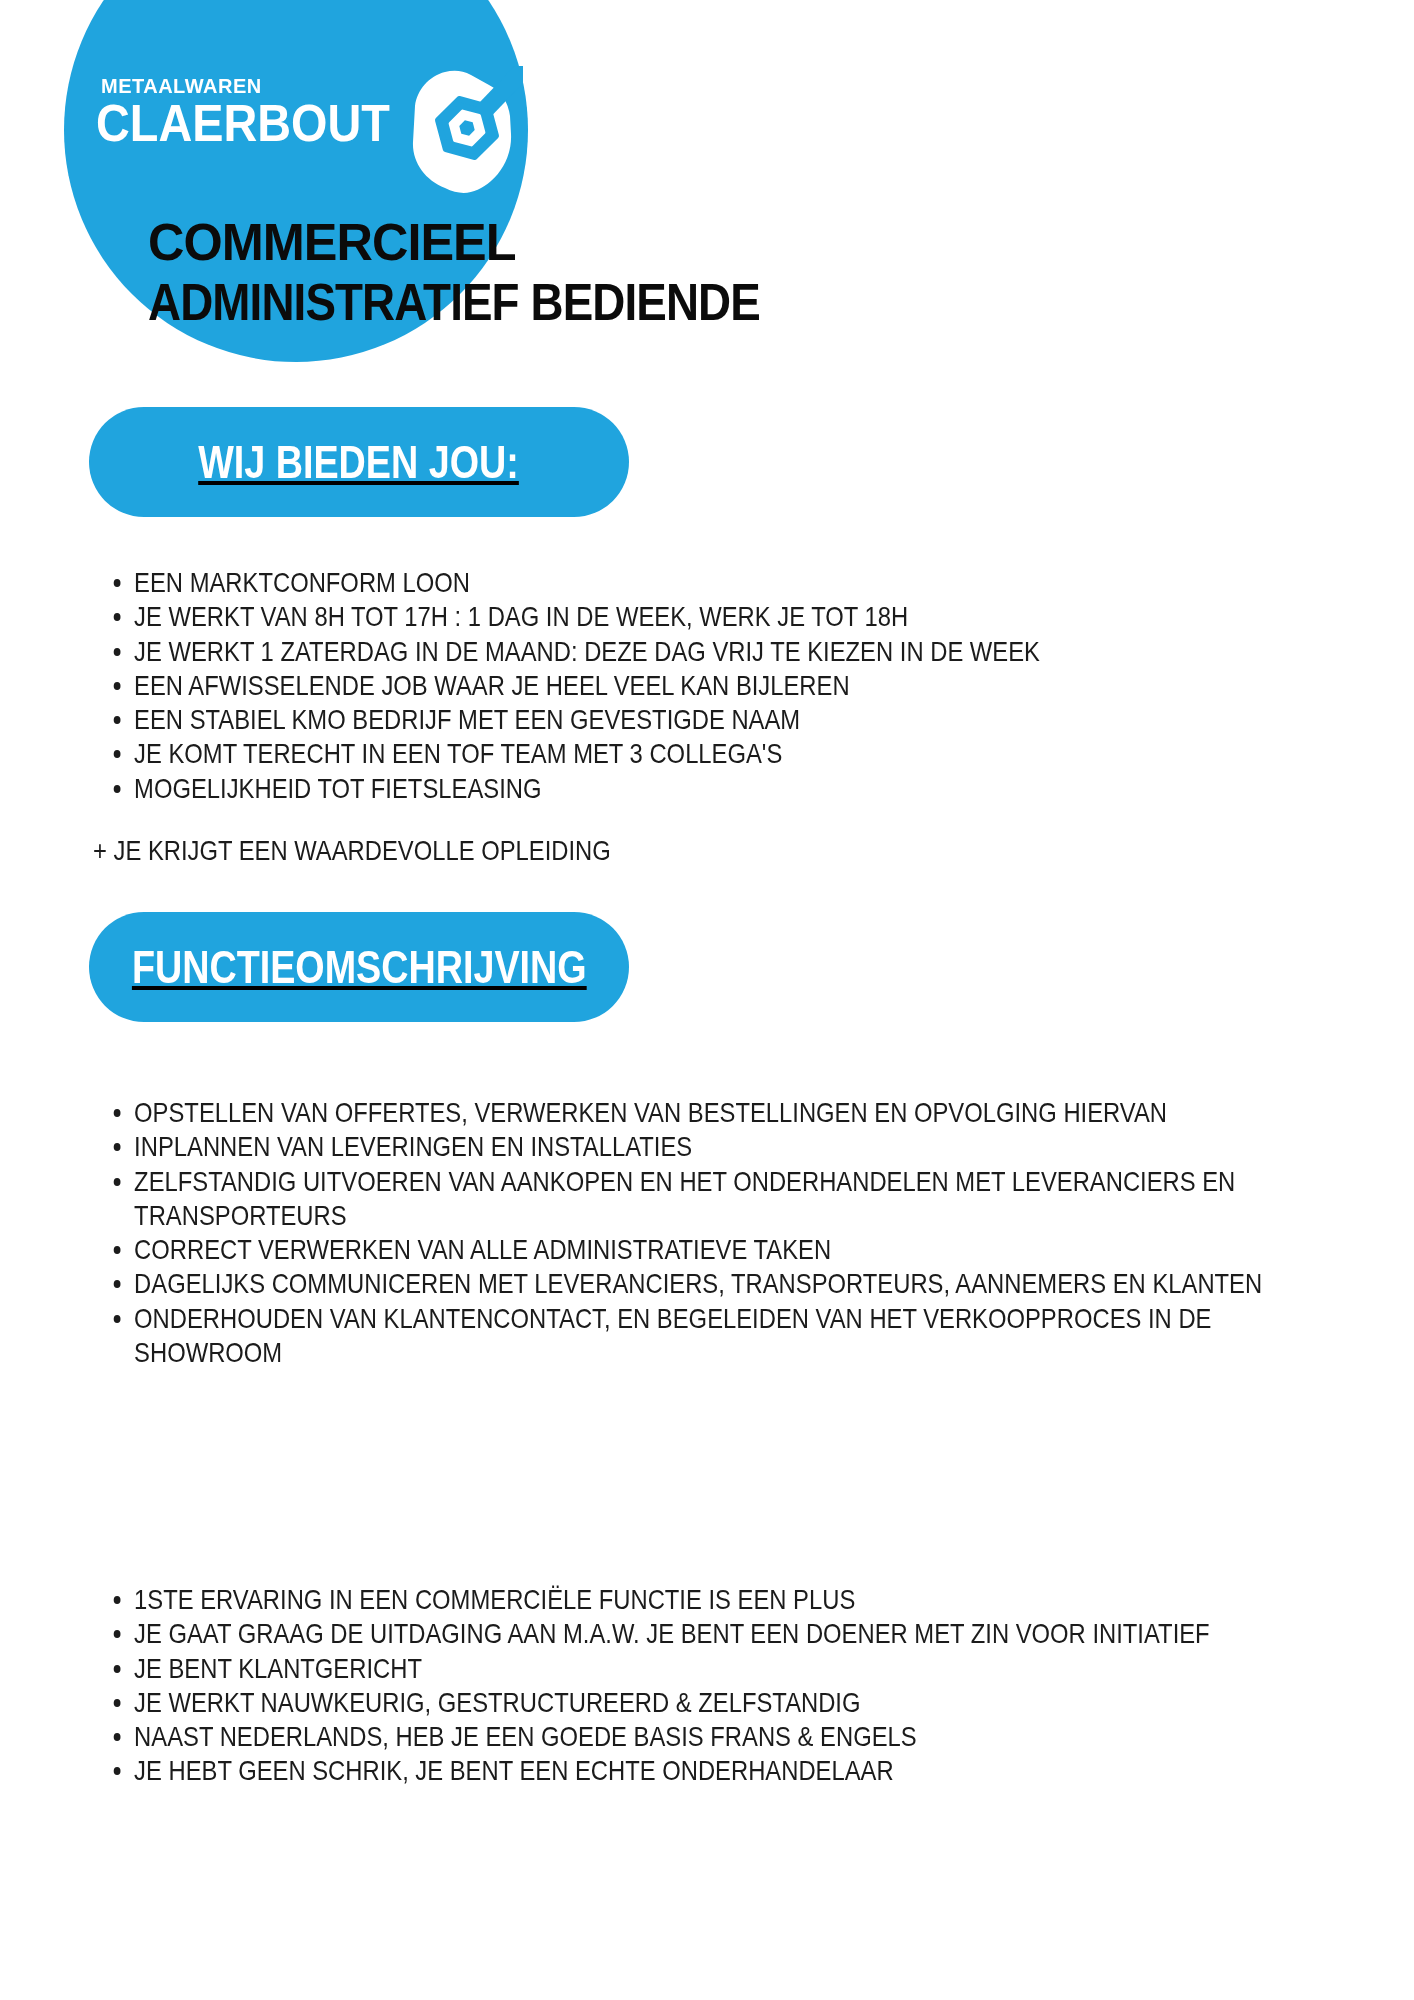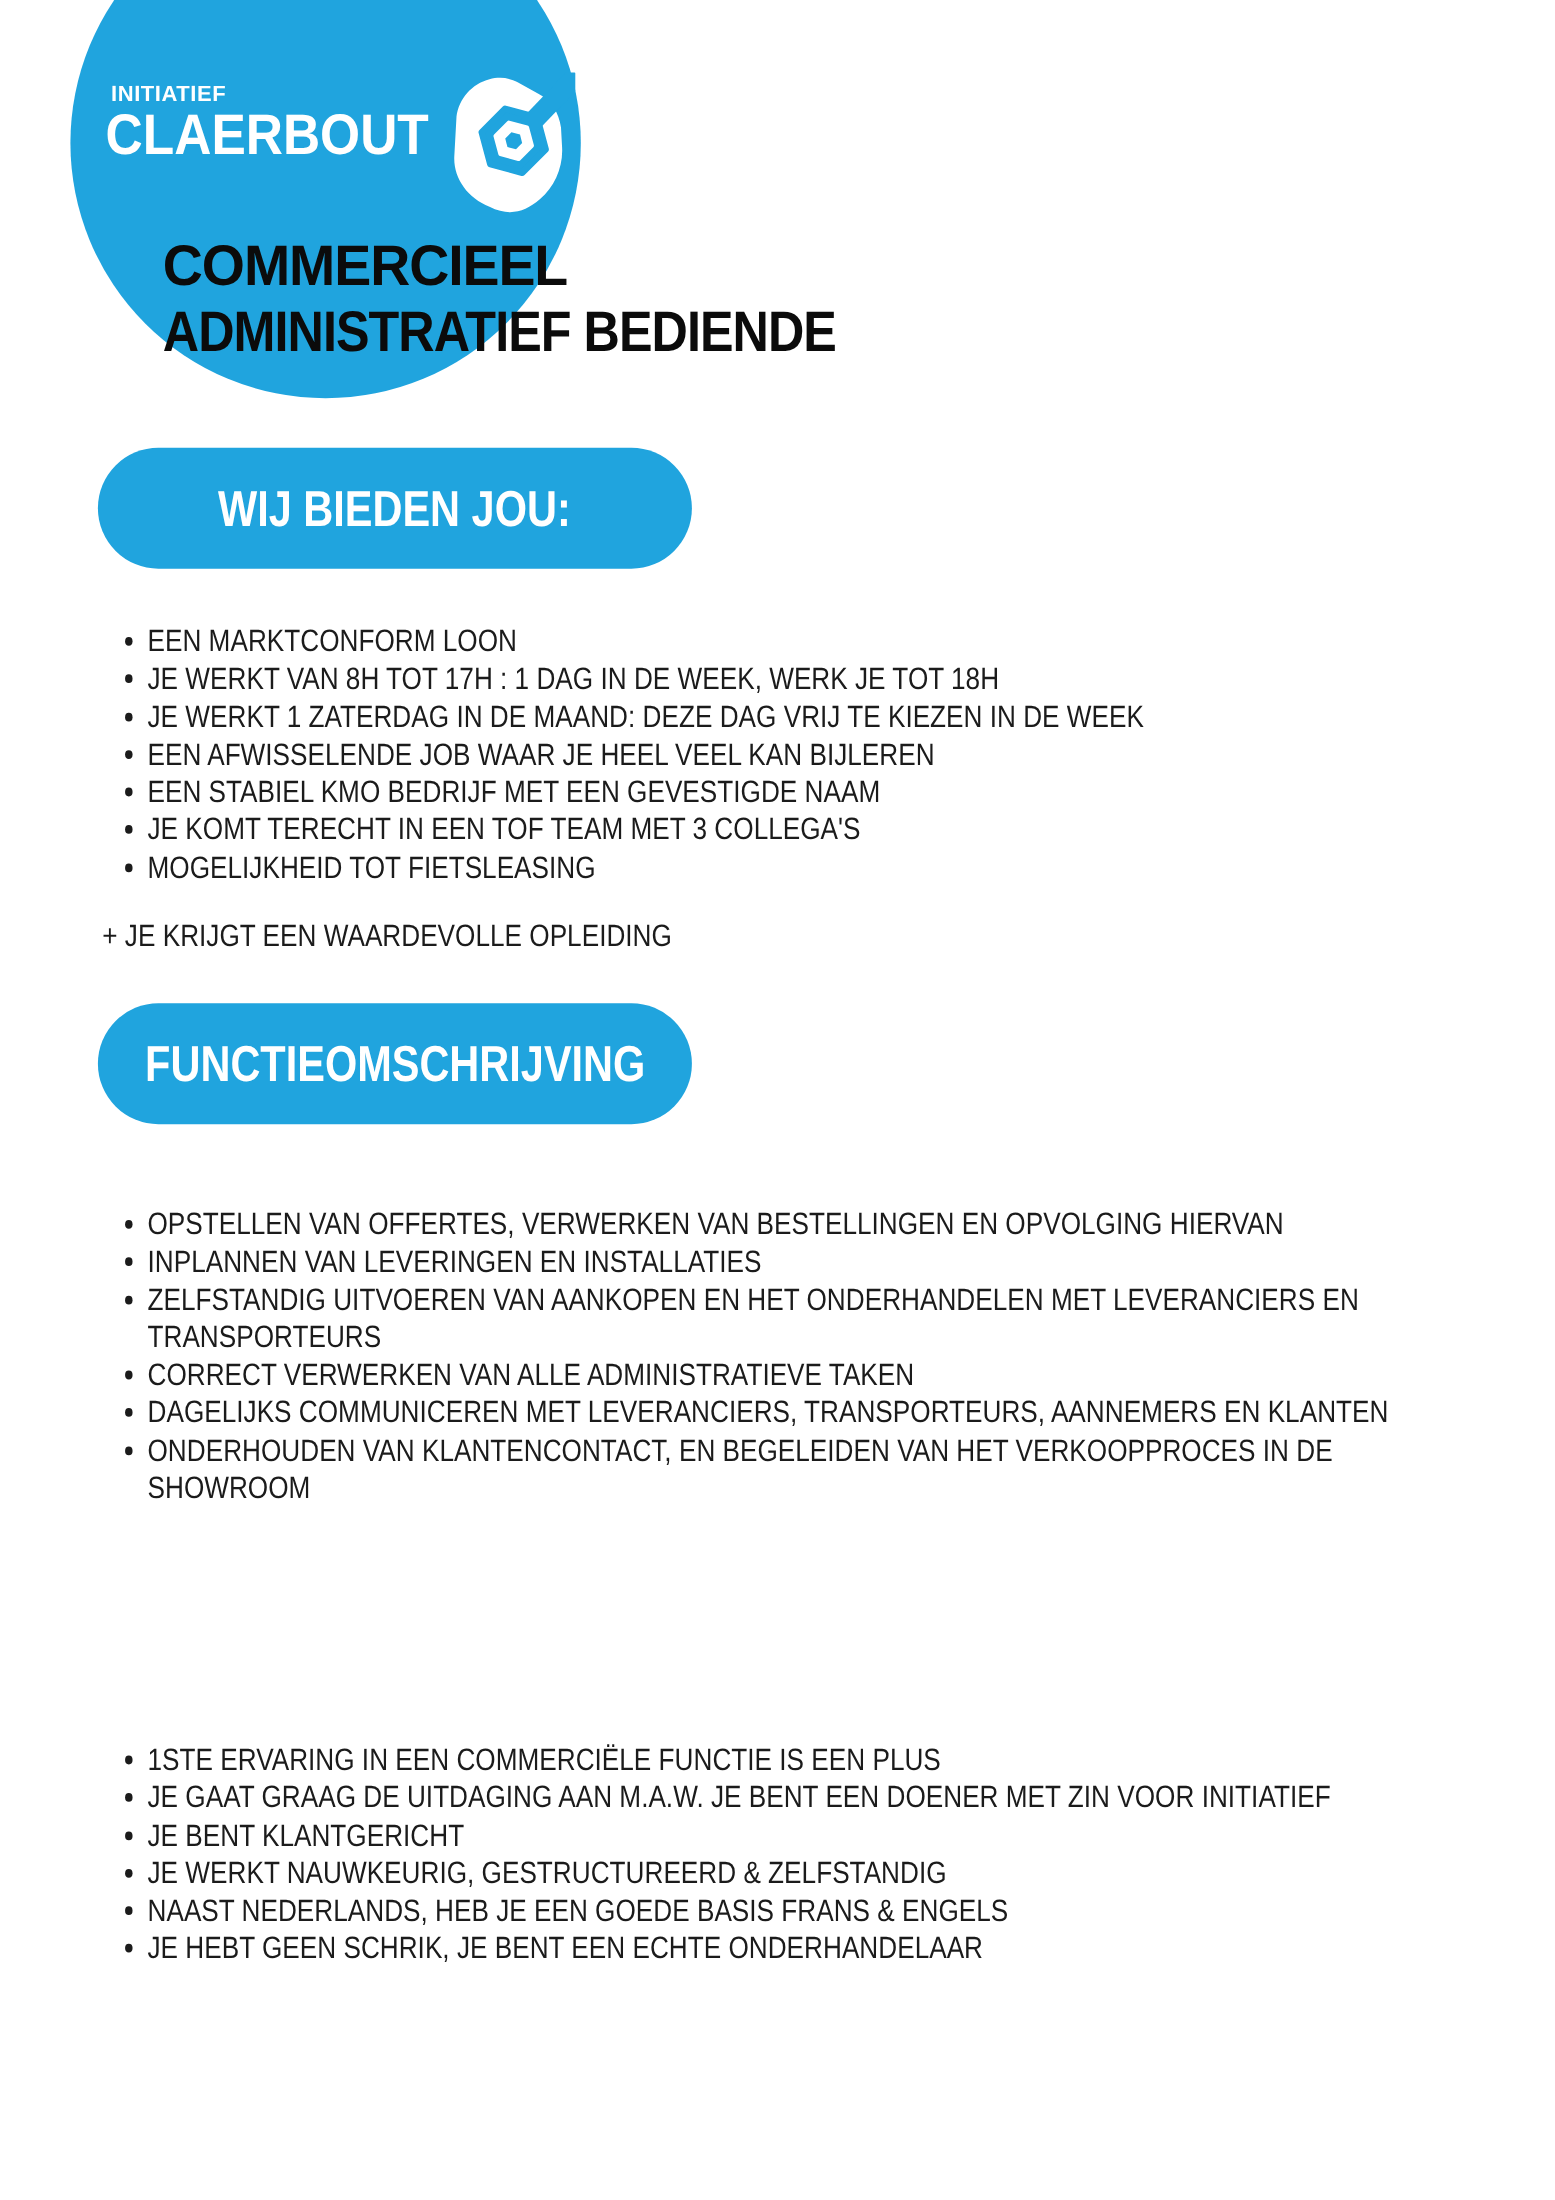--- a/index.html
+++ b/index.html
@@ -30,21 +30,21 @@
     font-size:52px; font-weight:bold; line-height:60px; letter-spacing:-1px;
     color:var(--title-black,#0B0B0B);
   }
   .title .t1, .title .t2 { display:block; transform-origin:left center; white-space:nowrap; }
   .title .t1 { transform:scaleX(0.97); }
   .title .t2 { transform:scaleX(0.88); }
 
   .pill {
     position:absolute; left:89px; width:540px; height:110px; border-radius:55px;
     background:var(--brand-blue,#20A4DE);
-    display:flex; align-items:center; justify-content:center;
+    display:flex; align-items:center; justify-content:center;text-decoration:underline;
   }
   .pill-1 { top:407px; } .pill-2 { top:912px; } .pill-3 { top:1420px; }
   .pill-label {
     color:#fff; font-size:46px; font-weight:bold; white-space:nowrap;
     transform:scaleX(0.82); transform-origin:center;
   }
 
   .bullets {
     position:absolute; left:112px; width:1360px; margin:0; padding:0; list-style:none;
     font-size:28px; line-height:34.3px; color:var(--body-text,#1B1B1B);
@@ -63,21 +63,21 @@
     transform:scaleX(0.85); transform-origin:left top;
   }
 </style>
 </head>
 <body>
 
 <div class="page">
 
   <div class="brand-circle"></div>
 
-  <div class="logo-tagline">INITIATIEF</div>
+  <div class="logo-tagline">METAALWAREN</div>
   <div class="logo-name">CLAERBOUT</div>
 
   <svg class="logo-icon" viewBox="0 0 118 132" xmlns="http://www.w3.org/2000/svg" aria-hidden="true">
     <path d="M40,6 C24,10 12,24 10,40 L8,76 C7,96 20,114 40,122
              C58,131 72,127 86,115 C99,104 107,86 106,68 L105,50
              C103,36 96,25 84,19 L66,9 C57,4 48,4 40,6 Z" fill="#ffffff"></path>
     <polygon points="91,69.8 69.8,91 40.8,83.2 33,54.2 54.2,33 83.2,40.8" fill="var(--brand-blue,#20A4DE)" stroke="var(--brand-blue,#20A4DE)" stroke-width="6" stroke-linejoin="round"></polygon>
     <line x1="74" y1="50" x2="120" y2="2" stroke="var(--brand-blue,#20A4DE)" stroke-width="18"></line>
     <polygon points="78.4,66.4 66.4,78.4 50,74 45.6,57.6 57.6,45.6 74,50" fill="#ffffff" stroke="#ffffff" stroke-width="4" stroke-linejoin="round"></polygon>
     <polygon points="69.7,64.1 64.1,69.7 56.3,67.7 54.3,59.9 59.9,54.3 67.7,56.3" fill="var(--brand-blue,#20A4DE)"></polygon>

